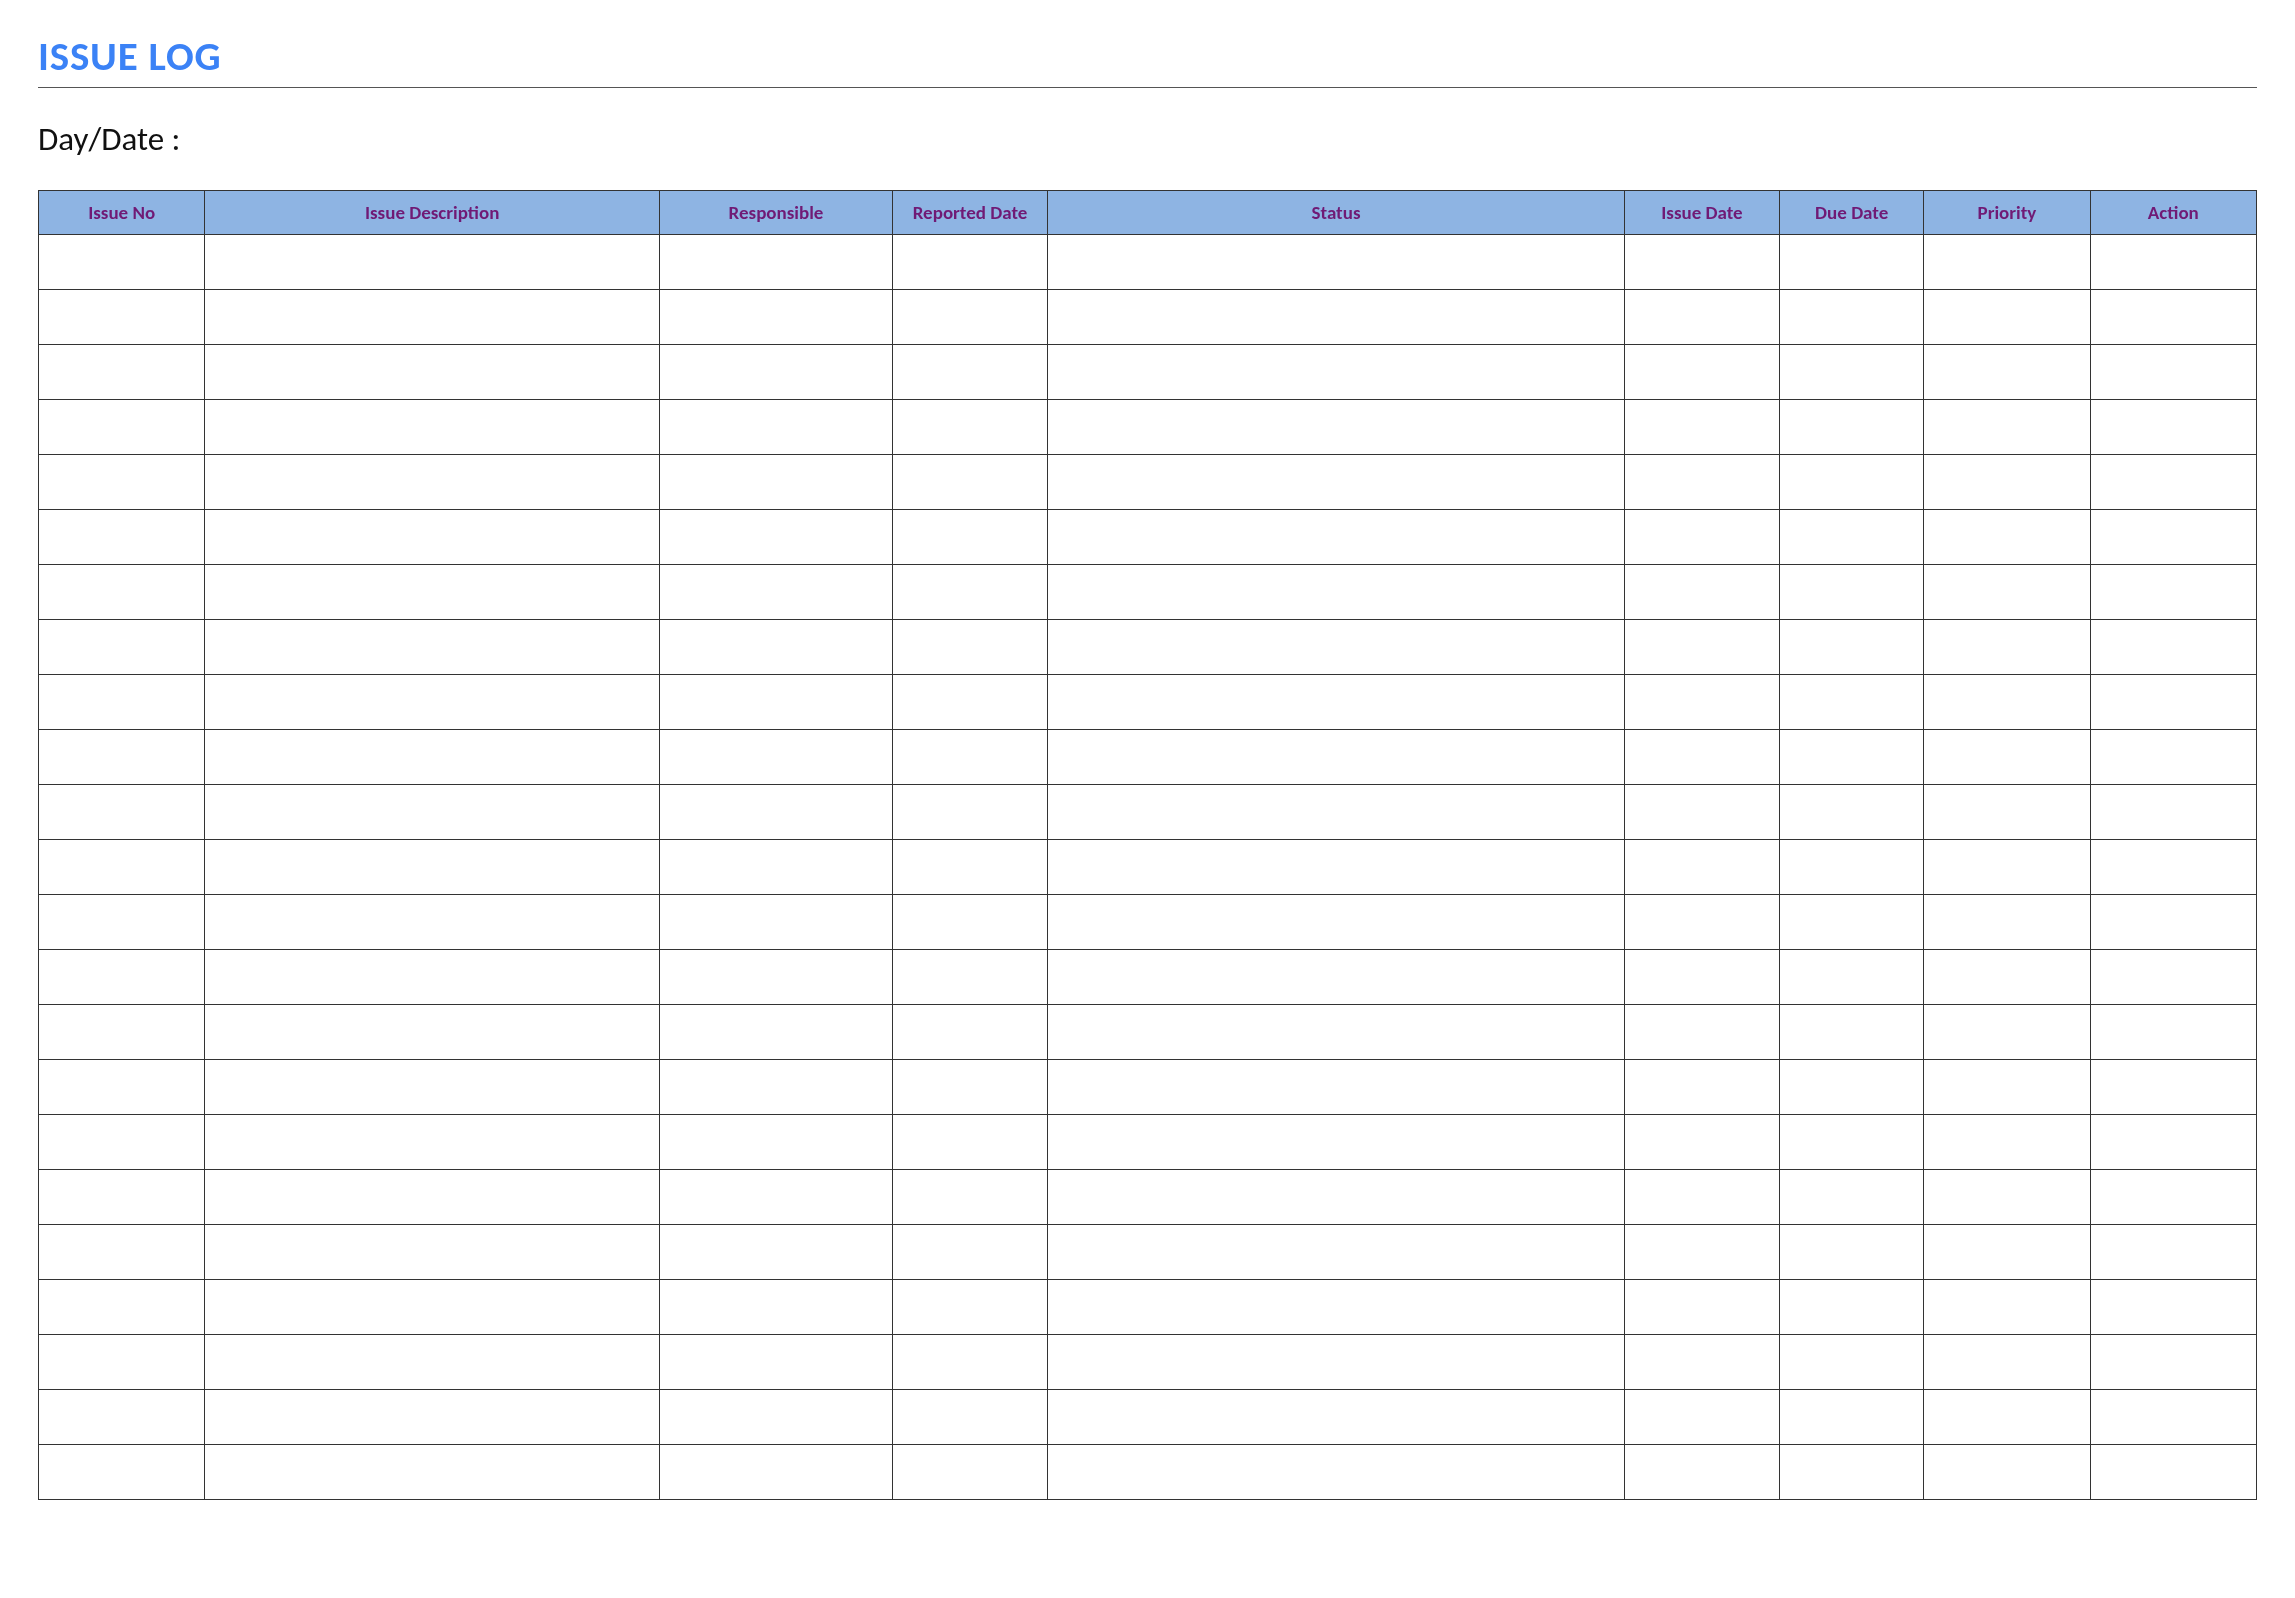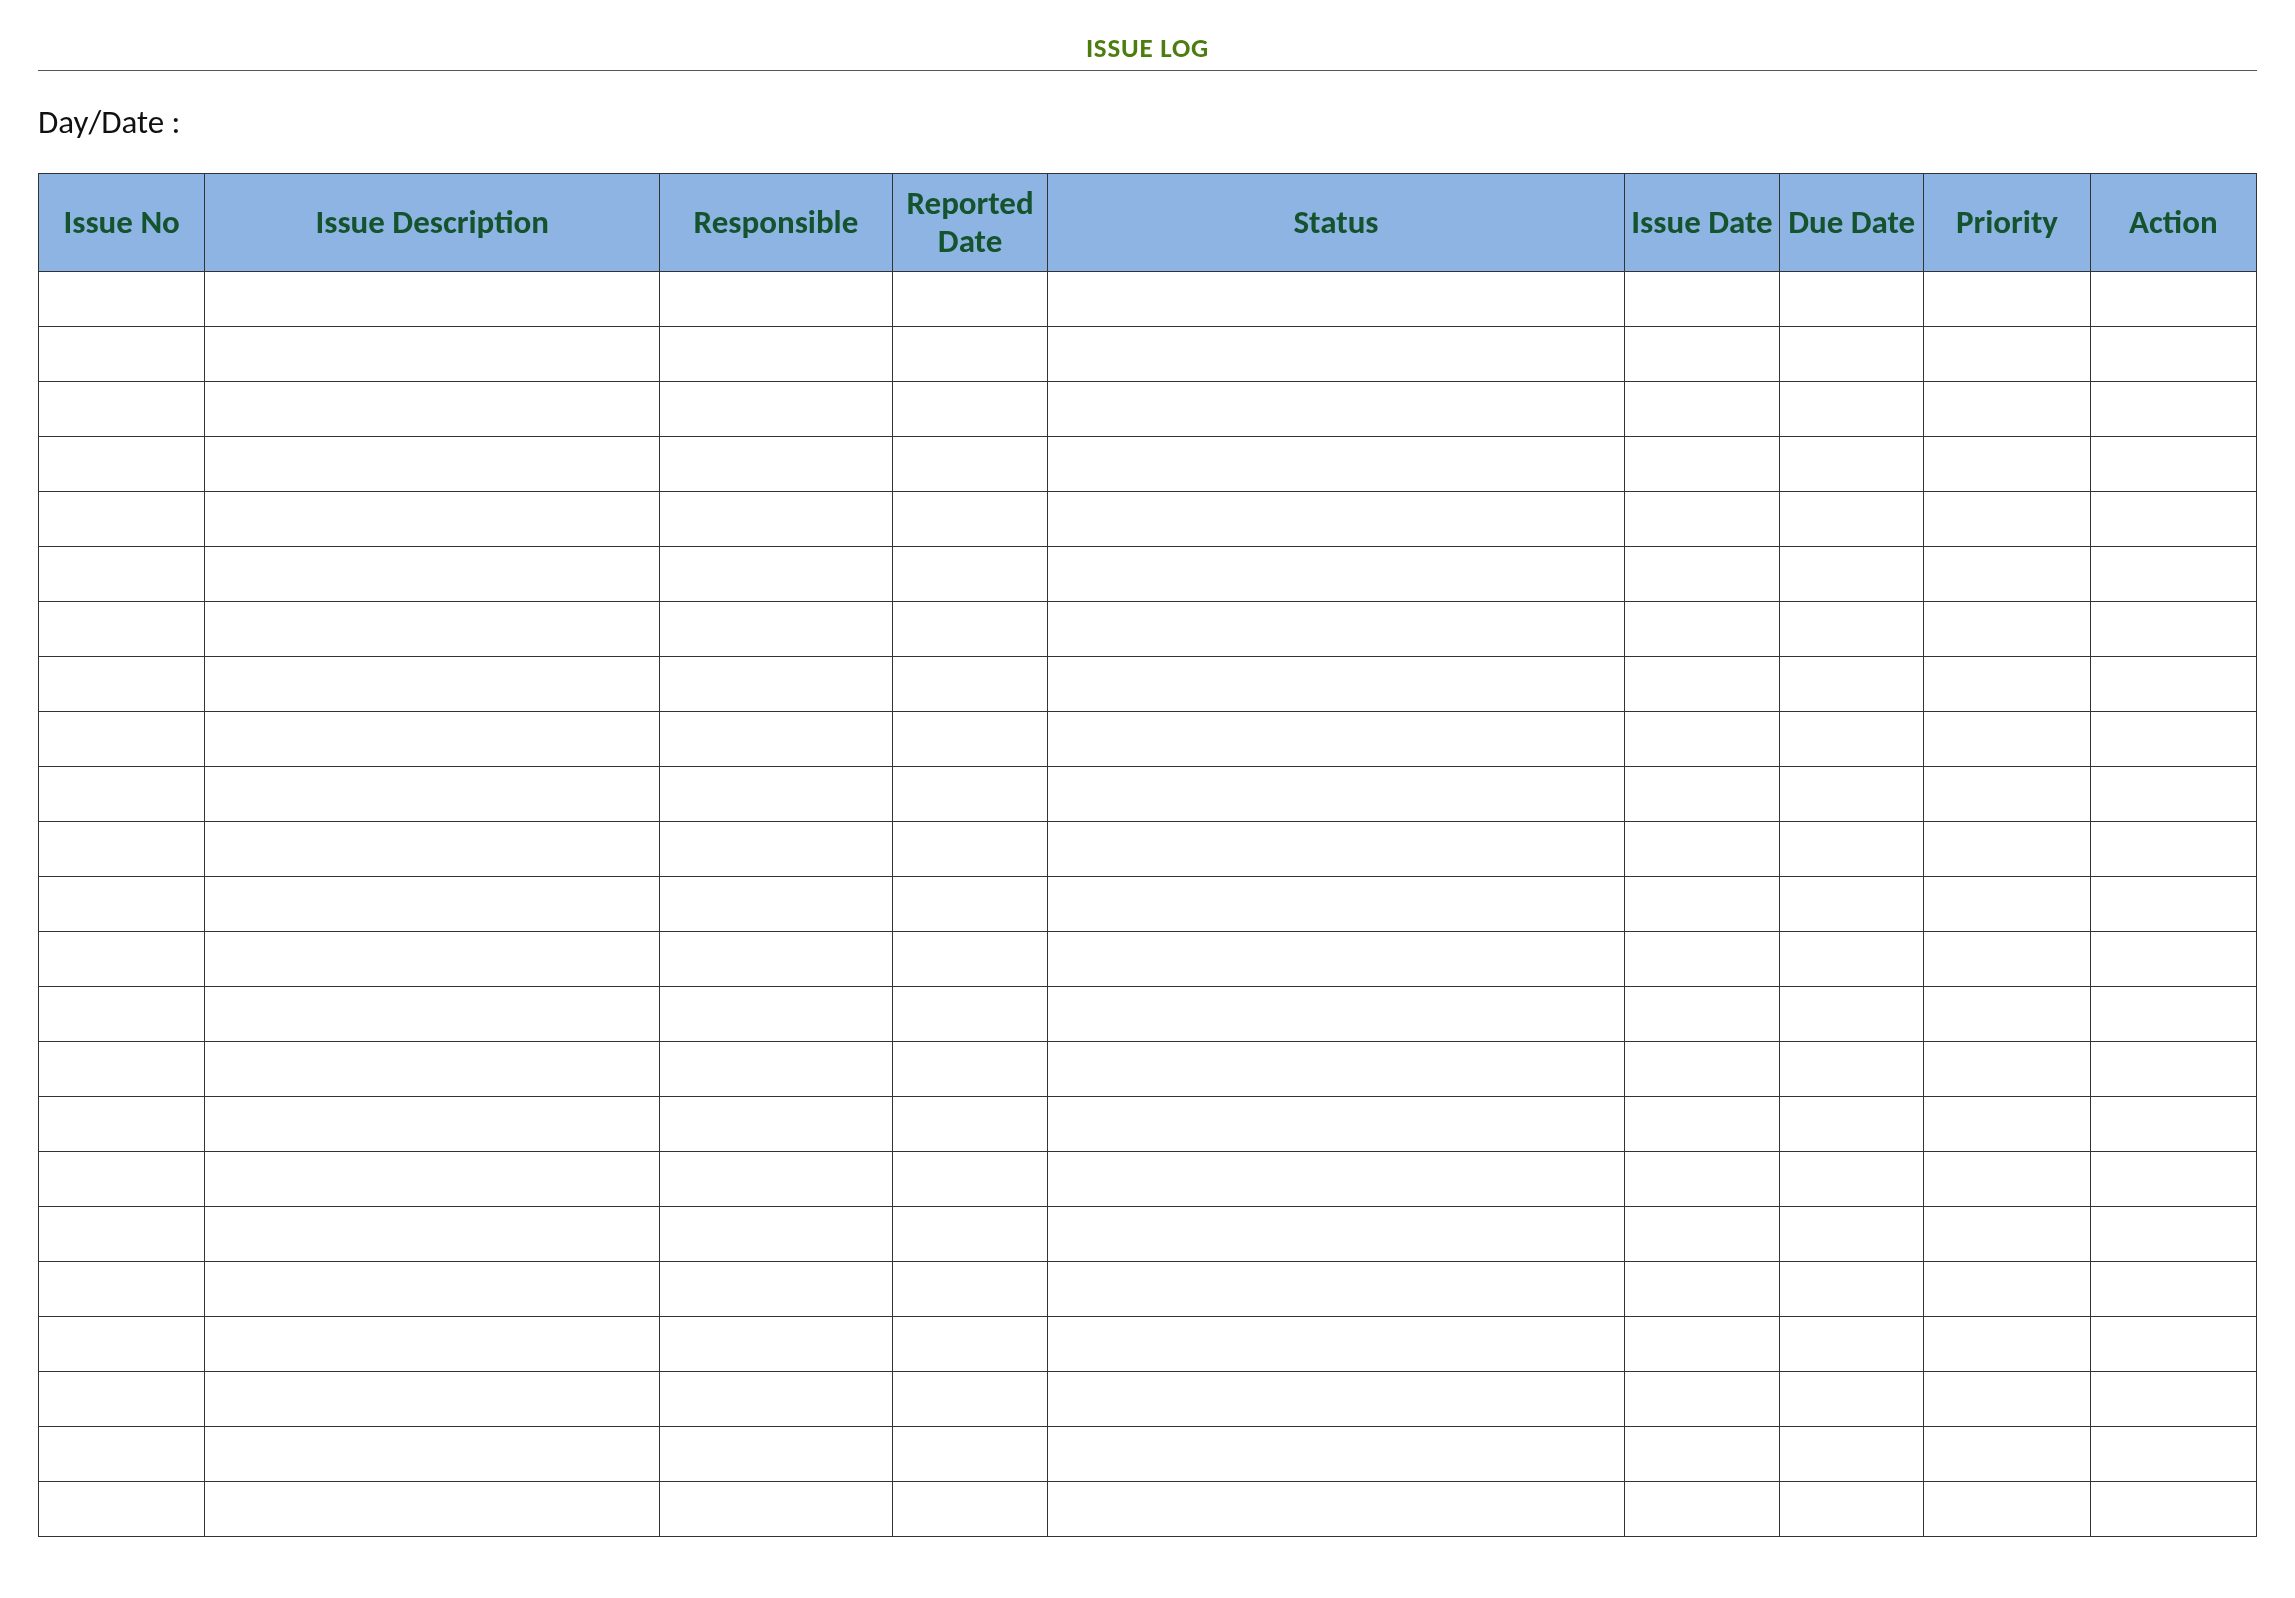--- a/index.html
+++ b/index.html
@@ -7,49 +7,48 @@
       margin: 0;
       padding: 0;
     }
     body {
       font-family: Calibri, Arial, sans-serif;
       background: #ffffff;
       padding: 31px 38px;
       width: 2295px;
     }
     .page-title {
-      font-size: 27px;
+      font-size: 41px;
       font-weight: 700;
-      color: #4d7c0f;
+      color: #3b82f6;
       letter-spacing: 0.8px;
       margin-bottom: 6.1px;
-      text-align: center;
     }
     .title-rule {
       border: none;
       border-top: 1.5px solid #555;
       margin-bottom: 31px;
     }
     .meta-label {
       font-size: 33px;
       color: #111;
       margin-bottom: 31px;
     }
     table.issue-log {
       width: 100%;
       border-collapse: collapse;
       table-layout: fixed;
     }
     table.issue-log th {
       background: #8eb4e3;
       border: 1.5px solid #333;
       padding: 10.7px 6.1px;
-      font-size: 33px;
+      font-size: 19px;
       font-weight: 700;
-      color: #14532d;
+      color: #701a75;
       text-align: center;
       line-height: 1.15;
       vertical-align: middle;
     }
     table.issue-log td {
       border: 1.5px solid #333;
       height: 55px;
       padding: 3.1px 6.1px;
       font-size: 23px;
       background: #fff;

